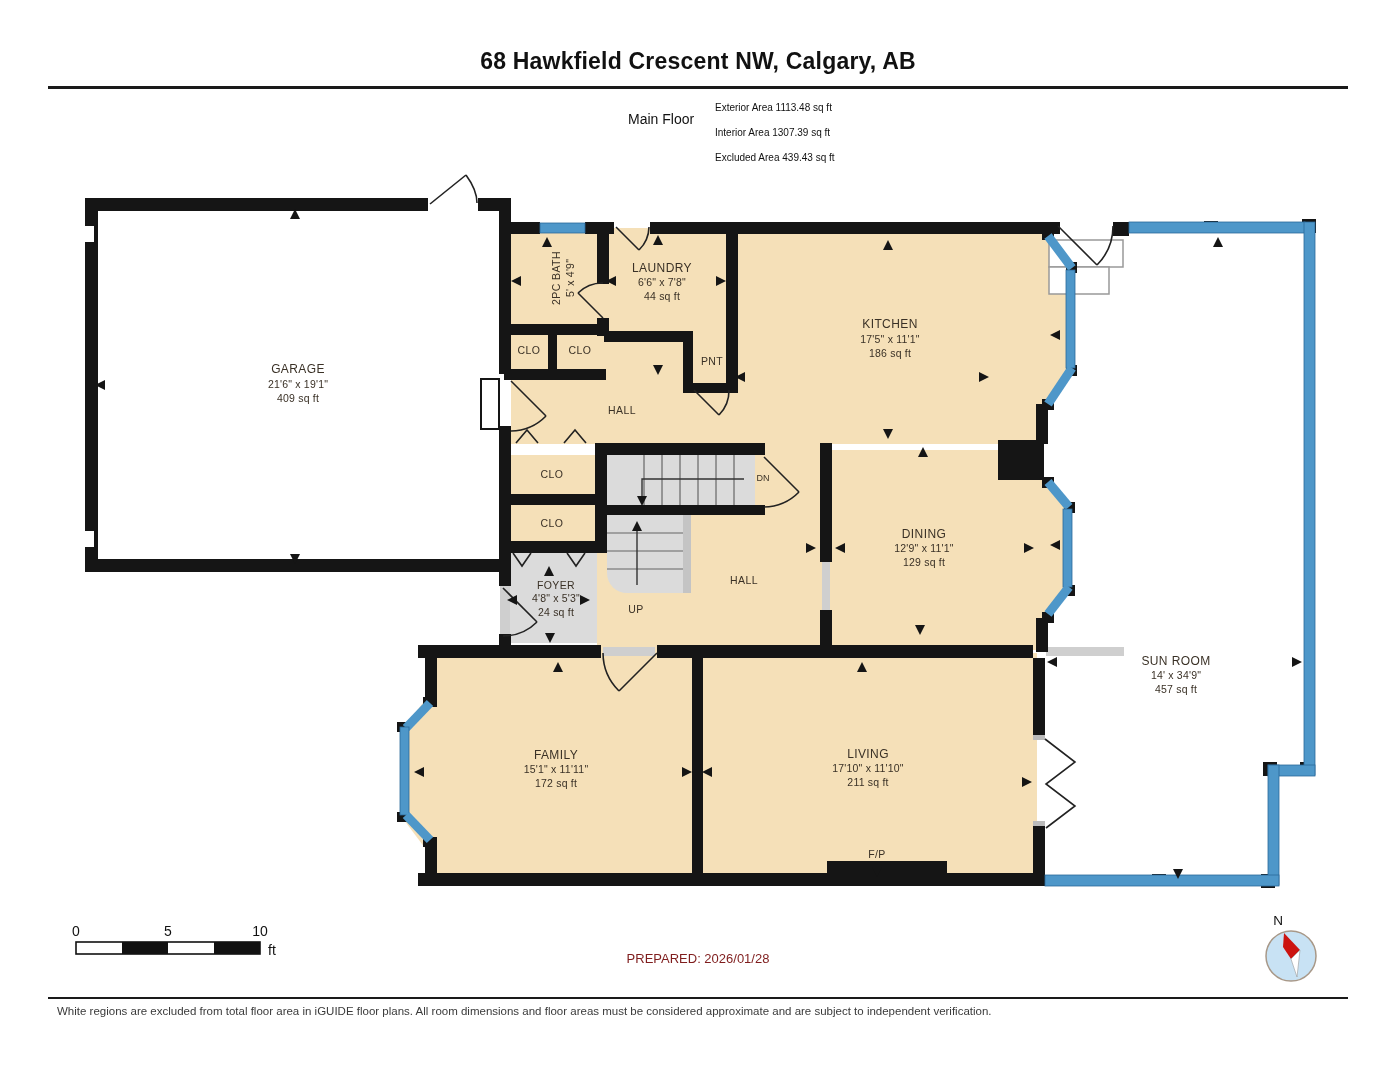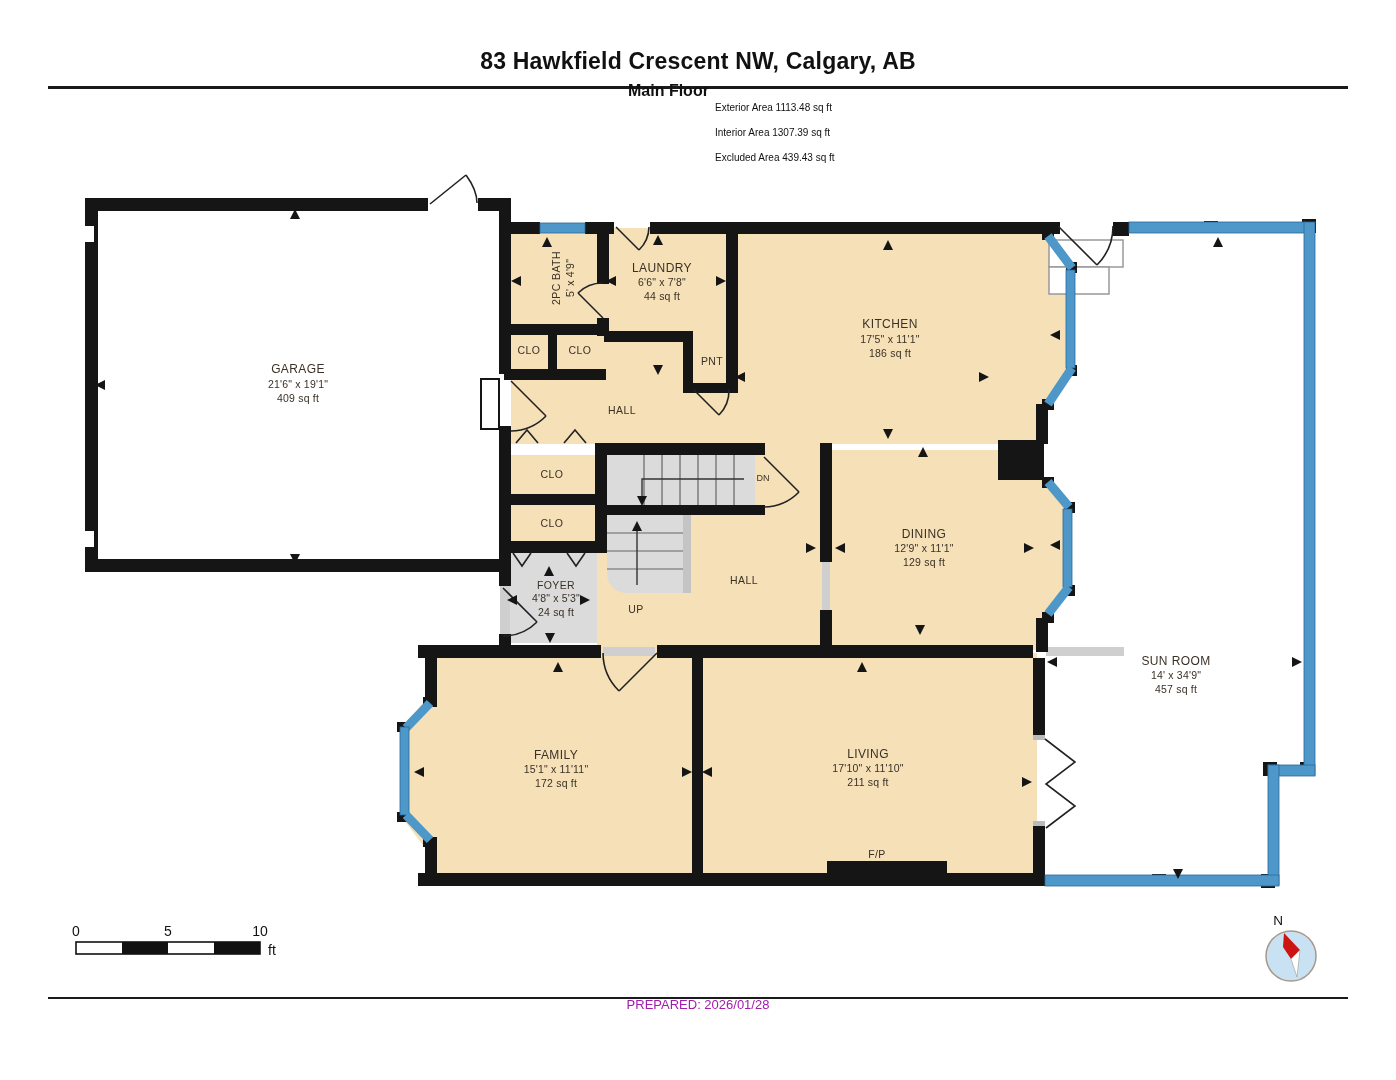--- a/index.html
+++ b/index.html
@@ -3,23 +3,23 @@
 <meta charset="utf-8">
 <style>
   html,body{margin:0;padding:0;background:#fff;}
   .page{position:relative;width:1396px;height:1080px;background:#fff;overflow:hidden;
         font-family:"Liberation Sans",sans-serif;color:#111;}
   .title{position:absolute;top:48px;left:0;width:100%;text-align:center;
          font-size:23px;font-weight:bold;letter-spacing:.2px;}
   .rule{position:absolute;left:48px;width:1300px;background:#1a1a1a;}
   .rule.top{top:86px;height:3px;}
   .rule.bottom{top:997px;height:2px;}
-  .floor-label{position:absolute;left:628px;top:82px;font-size:16px;font-weight:bold;}
+  .floor-label{position:absolute;left:628px;top:111px;font-size:14px;font-weight:normal;}
   .stats{position:absolute;left:715px;top:95px;font-size:10px;line-height:25px;}
-  .prepared{position:absolute;left:0;top:951px;width:1396px;text-align:center;font-size:13px;color:#a21caf;margin-top:46px;}
+  .prepared{position:absolute;left:0;top:951px;width:1396px;text-align:center;font-size:13px;color:#7f1d1d;}
   .disclaimer{position:absolute;left:57px;top:1005px;font-size:11.5px;color:#3a3a3a;}
   svg.plan{position:absolute;left:0;top:0;}
   .rn{font-size:12px;fill:#3a3126;letter-spacing:.4px;}
   .rd{font-size:10.5px;fill:#3a3126;letter-spacing:.2px;}
   .sm{font-size:10.5px;fill:#3a3126;letter-spacing:.4px;}
   .tiny{font-size:9px;fill:#3a3126;}
   .tick{font-size:14px;fill:#111;}
   .wall{fill:#151515;}
   .win{fill:#4E97C9;stroke:#2B6A9B;stroke-width:.8;}
   .winl{stroke:#4E97C9;stroke-width:9;stroke-linecap:butt;}
@@ -28,21 +28,21 @@
   .leaf{stroke:#222;stroke-width:1.6;fill:none;}
   .tread{stroke:#666;stroke-width:1.2;}
   .dir{stroke:#333;stroke-width:1.4;fill:none;}
   .sill{fill:#CFCFCF;}
 </style>
 </head>
 <body>
 
 <div class="page">
 
-  <div class="title">83 Hawkfield Crescent NW, Calgary, AB</div>
+  <div class="title">68 Hawkfield Crescent NW, Calgary, AB</div>
   <div class="rule top"></div>
   <div class="floor-label">Main Floor</div>
   <div class="stats">
     <div>Exterior Area 1113.48 sq ft</div>
     <div>Interior Area 1307.39 sq ft</div>
     <div>Excluded Area 439.43 sq ft</div>
   </div>
 
   <svg class="plan" width="1396" height="1080" viewBox="0 0 1396 1080">
     <defs>
@@ -347,14 +347,15 @@
     <g>
       <circle cx="1291" cy="956" r="25" fill="#C8E2F4" stroke="#A89888" stroke-width="1.5"></circle>
       <polygon points="1284,933 1300,950 1291,959 1283,947" fill="#CC1410"></polygon>
       <polygon points="1291,959 1300,950 1297,977" fill="#fff" stroke="#999" stroke-width=".6"></polygon>
       <text x="1278" y="925" text-anchor="middle" font-size="13.5" fill="#111">N</text>
     </g>
   </svg>
 
   <div class="prepared">PREPARED: 2026/01/28</div>
   <div class="rule bottom"></div>
+  <div class="disclaimer">White regions are excluded from total floor area in iGUIDE floor plans. All room dimensions and floor areas must be considered approximate and are subject to independent verification.</div>
 
 </div>
 
 </body></html>

